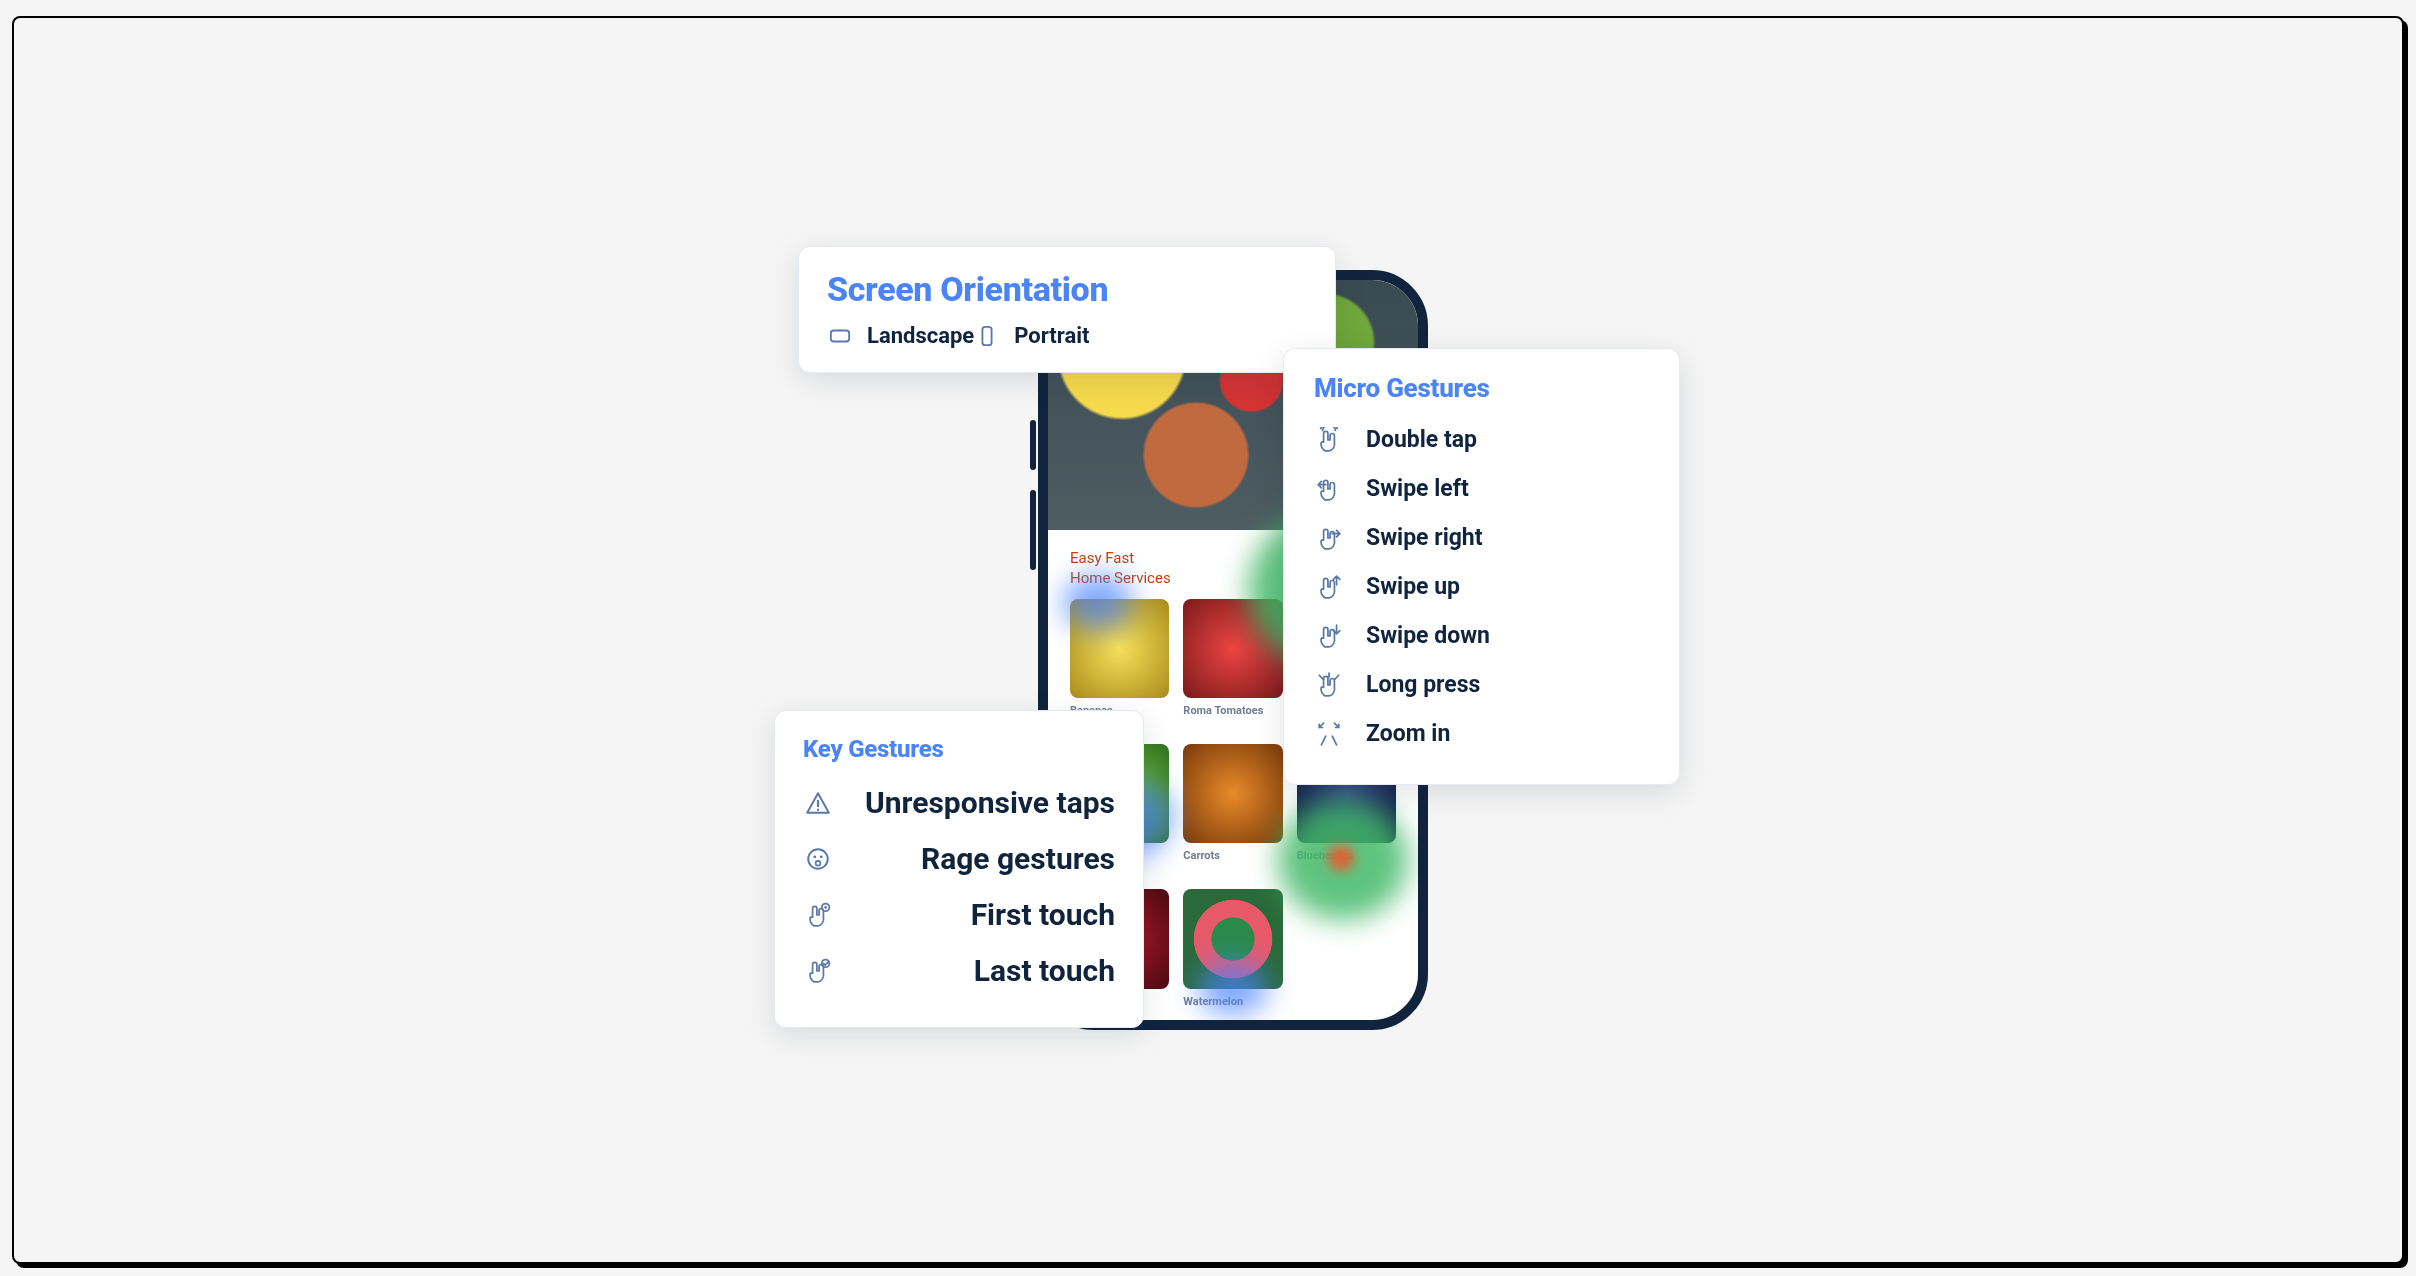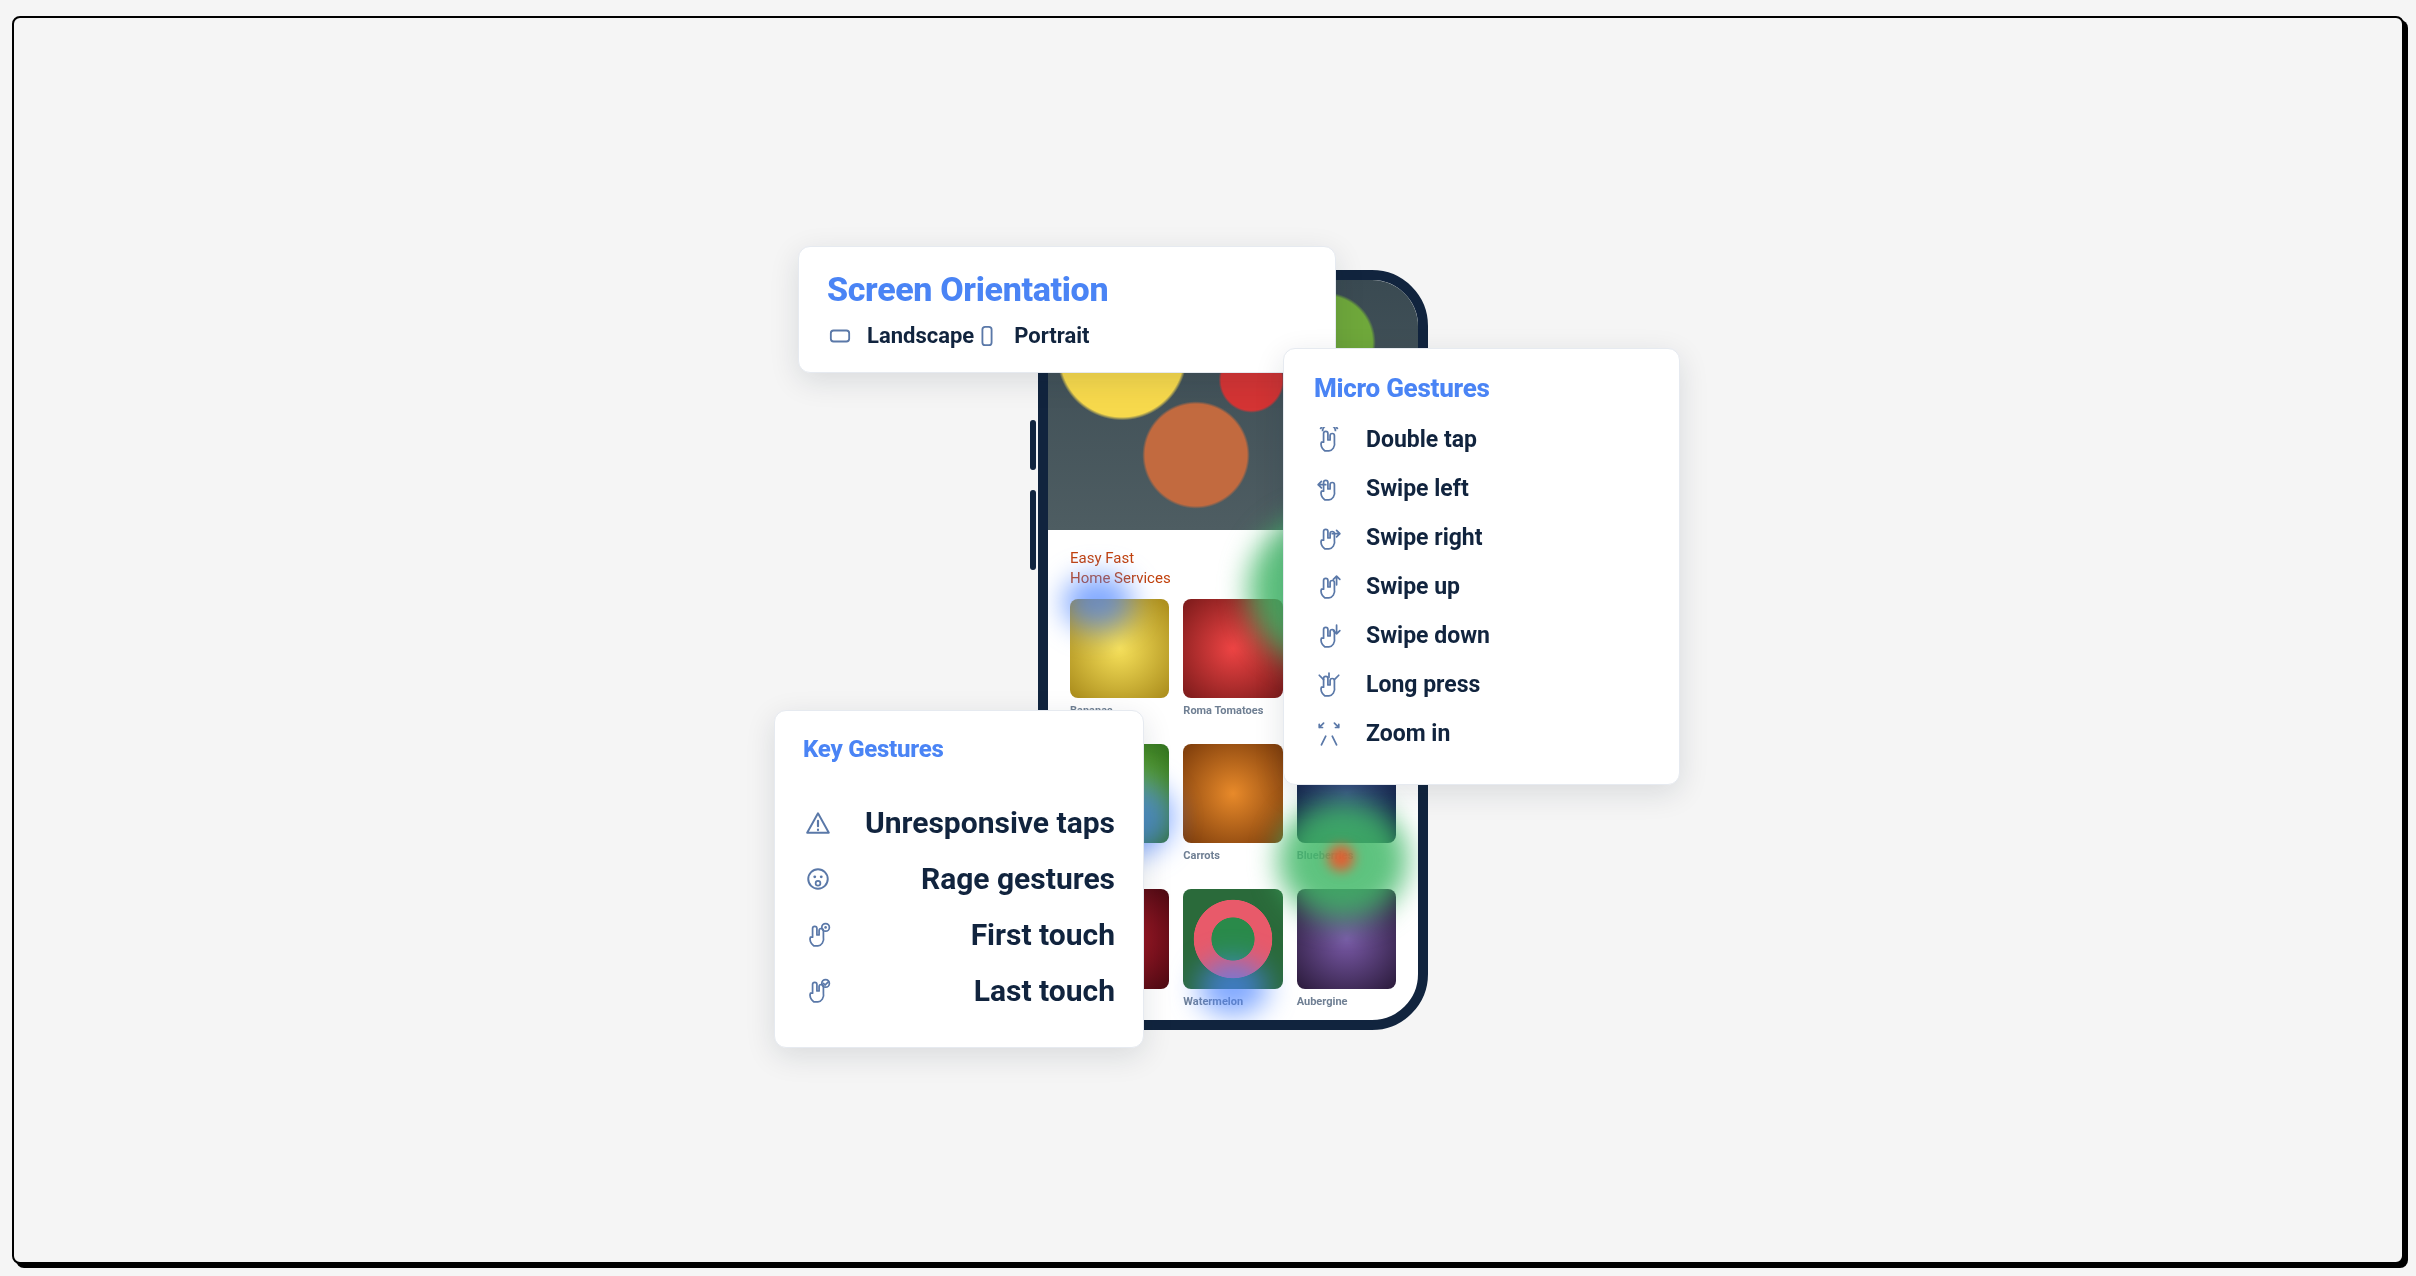--- a/index.html
+++ b/index.html
@@ -163,21 +163,21 @@
   }
   .orient-item .icon-slot { width: 26px; }
 
   
   .card-key {
     left: 116px;
     top: 480px;
     width: 312px;
     padding: 24px 28px 28px;
   }
-  .card-key .card-title { font-size: 24px; margin-bottom: 32px; }
+  .card-key .card-title { font-size: 24px; margin-bottom: 12px; }
   .card-key .card-item { font-size: 30px; padding: 10px 0; gap: 9px; line-height: 1.2; text-align: right; }
   .card-key .label { flex: 1; }
 
   
   .card-micro {
     left: 625px;
     top: 118px;
     width: 335px;
     padding: 24px 30px 26px;
   }
@@ -234,24 +234,20 @@
             <div class="cap">Blueberries</div>
           </div>
           <div class="cell">
             <div class="thumb t-cherries"></div>
             <div class="cap">Cherries</div>
           </div>
           <div class="cell">
             <div class="thumb t-melon"></div>
             <div class="cap">Watermelon</div>
           </div>
-          <div class="cell">
-            <div class="thumb t-auberg"></div>
-            <div class="cap">Aubergine</div>
-          </div>
         </div>
 
       <div class="blob blob-blue" style="left:15px; top:295px; width:70px; height:55px;"></div>
       <div class="blob blob-green" style="left:200px; top:230px; width:170px; height:160px;"></div>
       <div class="blob blob-red" style="left:300px; top:270px; width:32px; height:32px;"></div>
       <div class="blob blob-blue" style="left:40px; top:500px; width:85px; height:75px;"></div>
       <div class="blob blob-green" style="left:230px; top:520px; width:130px; height:120px;"></div>
       <div class="blob blob-red" style="left:280px; top:565px; width:26px; height:26px;"></div>
       <div class="blob blob-blue" style="left:150px; top:680px; width:70px; height:55px;"></div>
     </div>

